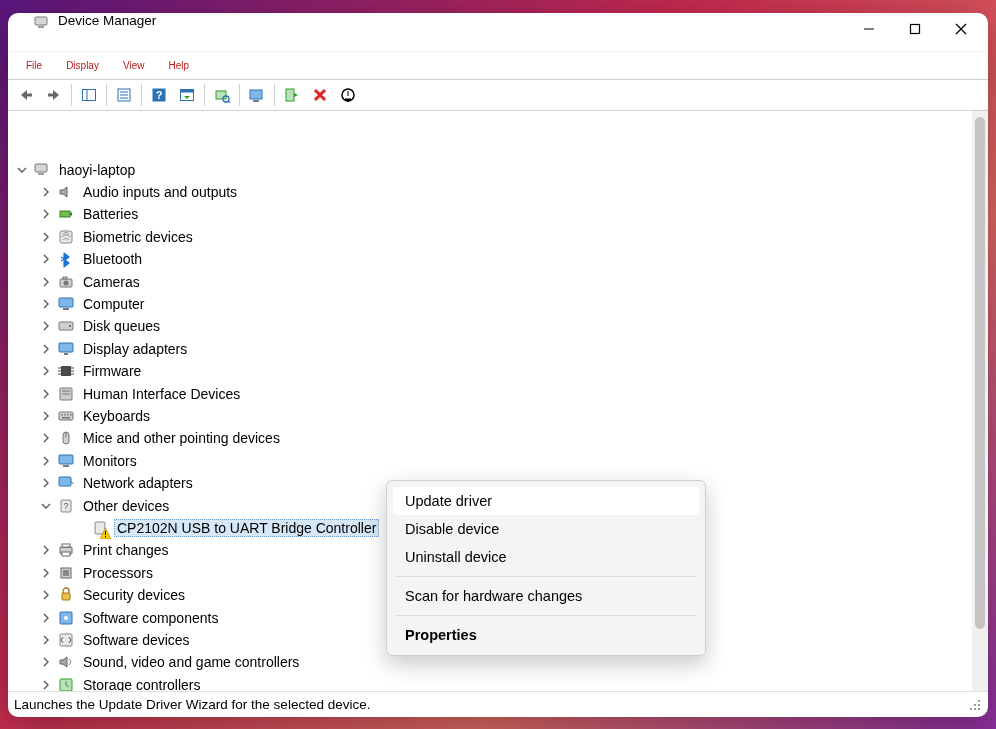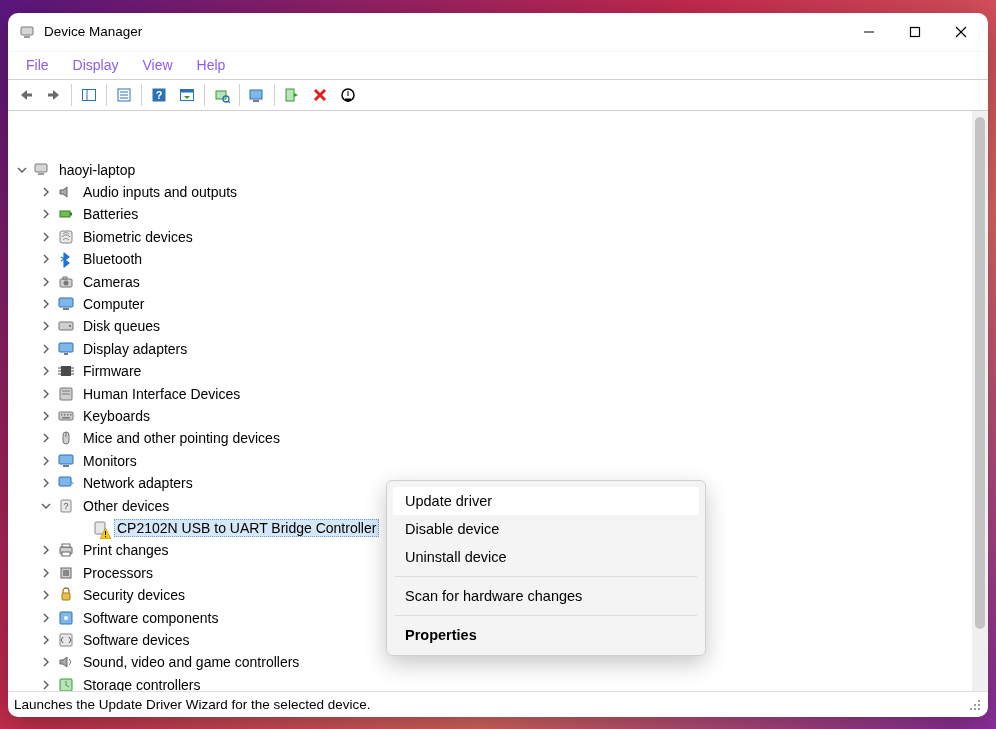--- a/index.html
+++ b/index.html
@@ -6,30 +6,30 @@
   html, body { width: 996px; height: 729px; overflow: hidden; font-family: "Segoe UI", Tahoma, sans-serif; }
   body { background: linear-gradient(135deg, #5a1780 0%, #c72a4f 40%, #e06a63 70%, #8c2fa0 100%); display: flex; align-items: center; justify-content: center; }
 
   .window {
     width: 980px; height: 704px; background: #fff; border-radius: 10px;
     box-shadow: 0 10px 40px rgba(0,0,0,.35); display: flex; flex-direction: column; overflow: hidden;
     position: relative;
   }
 
   
-  .titlebar { height: 38px; display: flex; align-items: center; padding: 0 4px 0 10px; }
+  .titlebar { height: 38px; display: flex; align-items: flex-start; padding: 0 4px 0 24px; }
   .titlebar .app-icon { width: 18px; height: 18px; margin-right: 8px; display: inline-flex; align-items: center; justify-content: center; }
   .titlebar .title { font-size: 13.5px; color: #000; flex: 0 0 auto; }
   .titlebar .spacer { flex: 1; }
   .win-btn { width: 46px; height: 32px; display: flex; align-items: center; justify-content: center; color: #000; }
   .win-btn svg { pointer-events: none; }
 
   
   .menubar { height: 28px; display: flex; align-items: center; padding: 0 6px; border-top: 1px solid #f4f4f4; }
-  .menu-item { padding: 3px 12px; font-size: 14px; color: #8b5cf6; }
+  .menu-item { padding: 3px 12px; font-size: 10px; color: #b91c1c; }
 
   
   .toolbar { height: 32px; display: flex; align-items: center; padding: 2px 4px; border-top: 1px solid #d0d0d0; border-bottom: 1px solid #d0d0d0; gap: 0; }
   .tb-sep { width: 1px; height: 22px; background: #d0d0d0; margin: 0 3px; }
   .tb-btn { width: 28px; height: 26px; display: flex; align-items: center; justify-content: center; border: 1px solid transparent; }
   .tb-btn svg { display: block; }
 
   
   .client { flex: 1; display: flex; min-height: 0; position: relative; }
   .tree { flex: 1; overflow: auto; padding: 4px 0 6px 4px; font-size: 14px; color: #000; position: relative; margin-top: 44px; }

